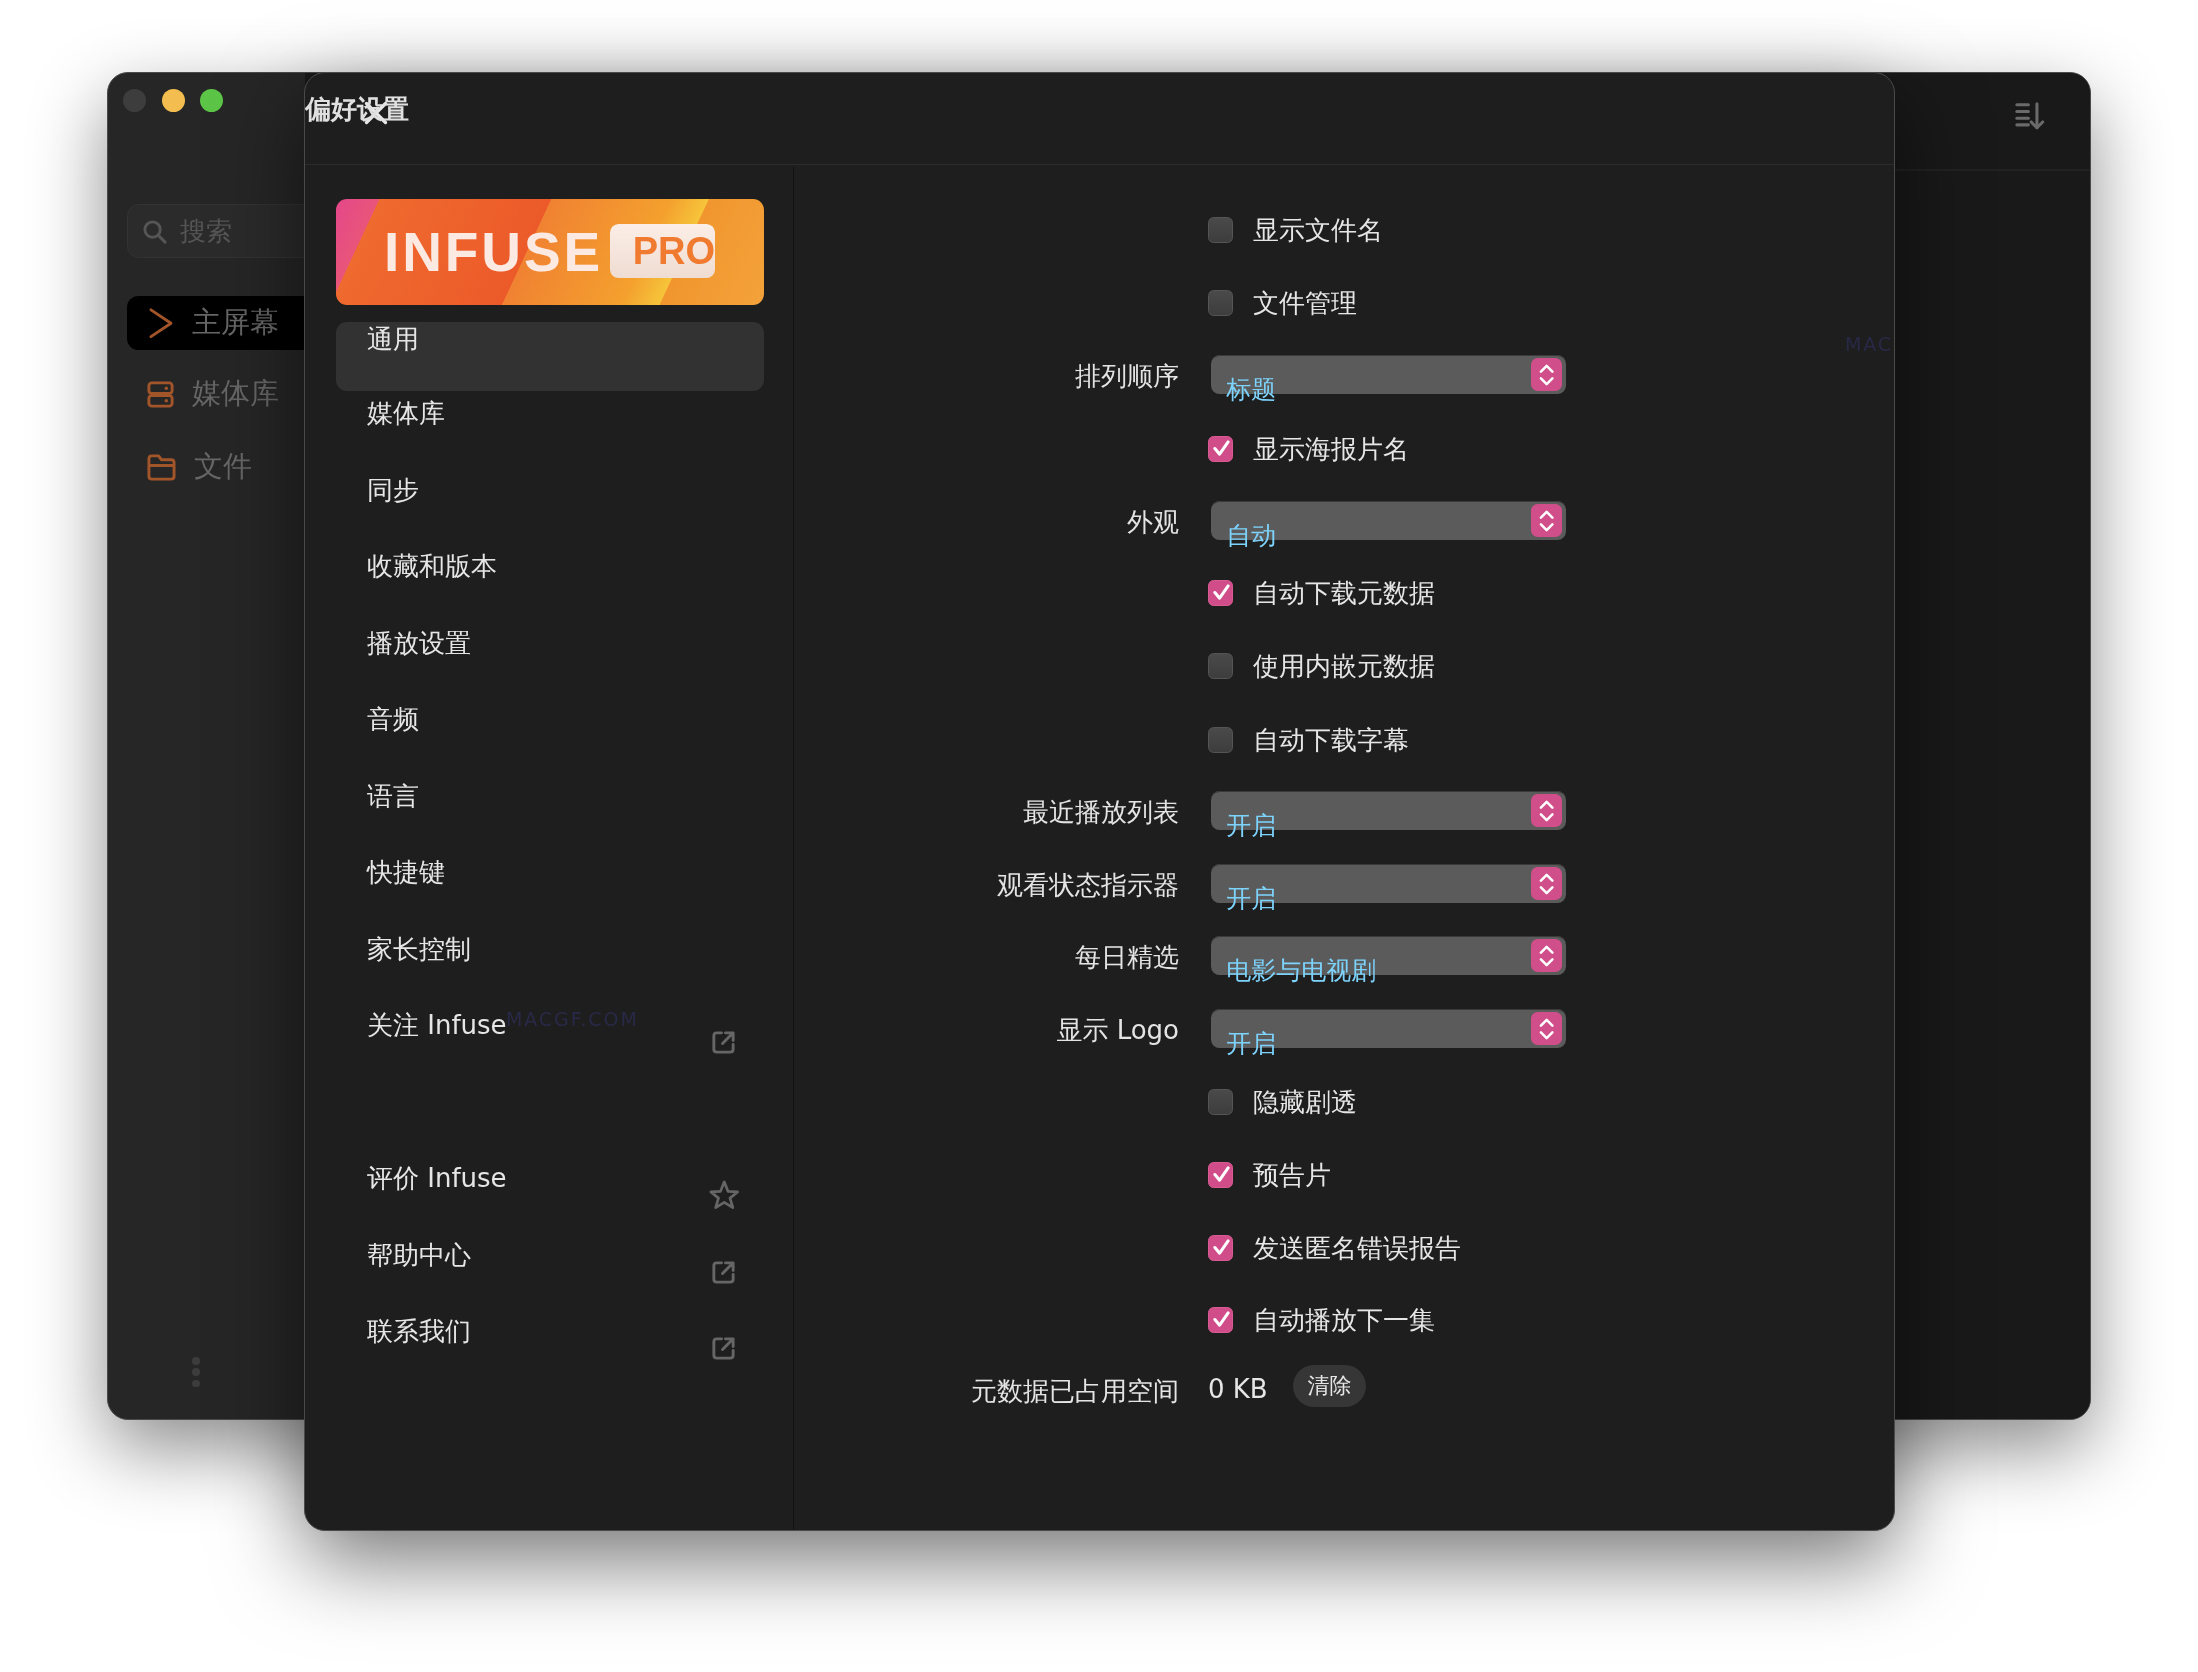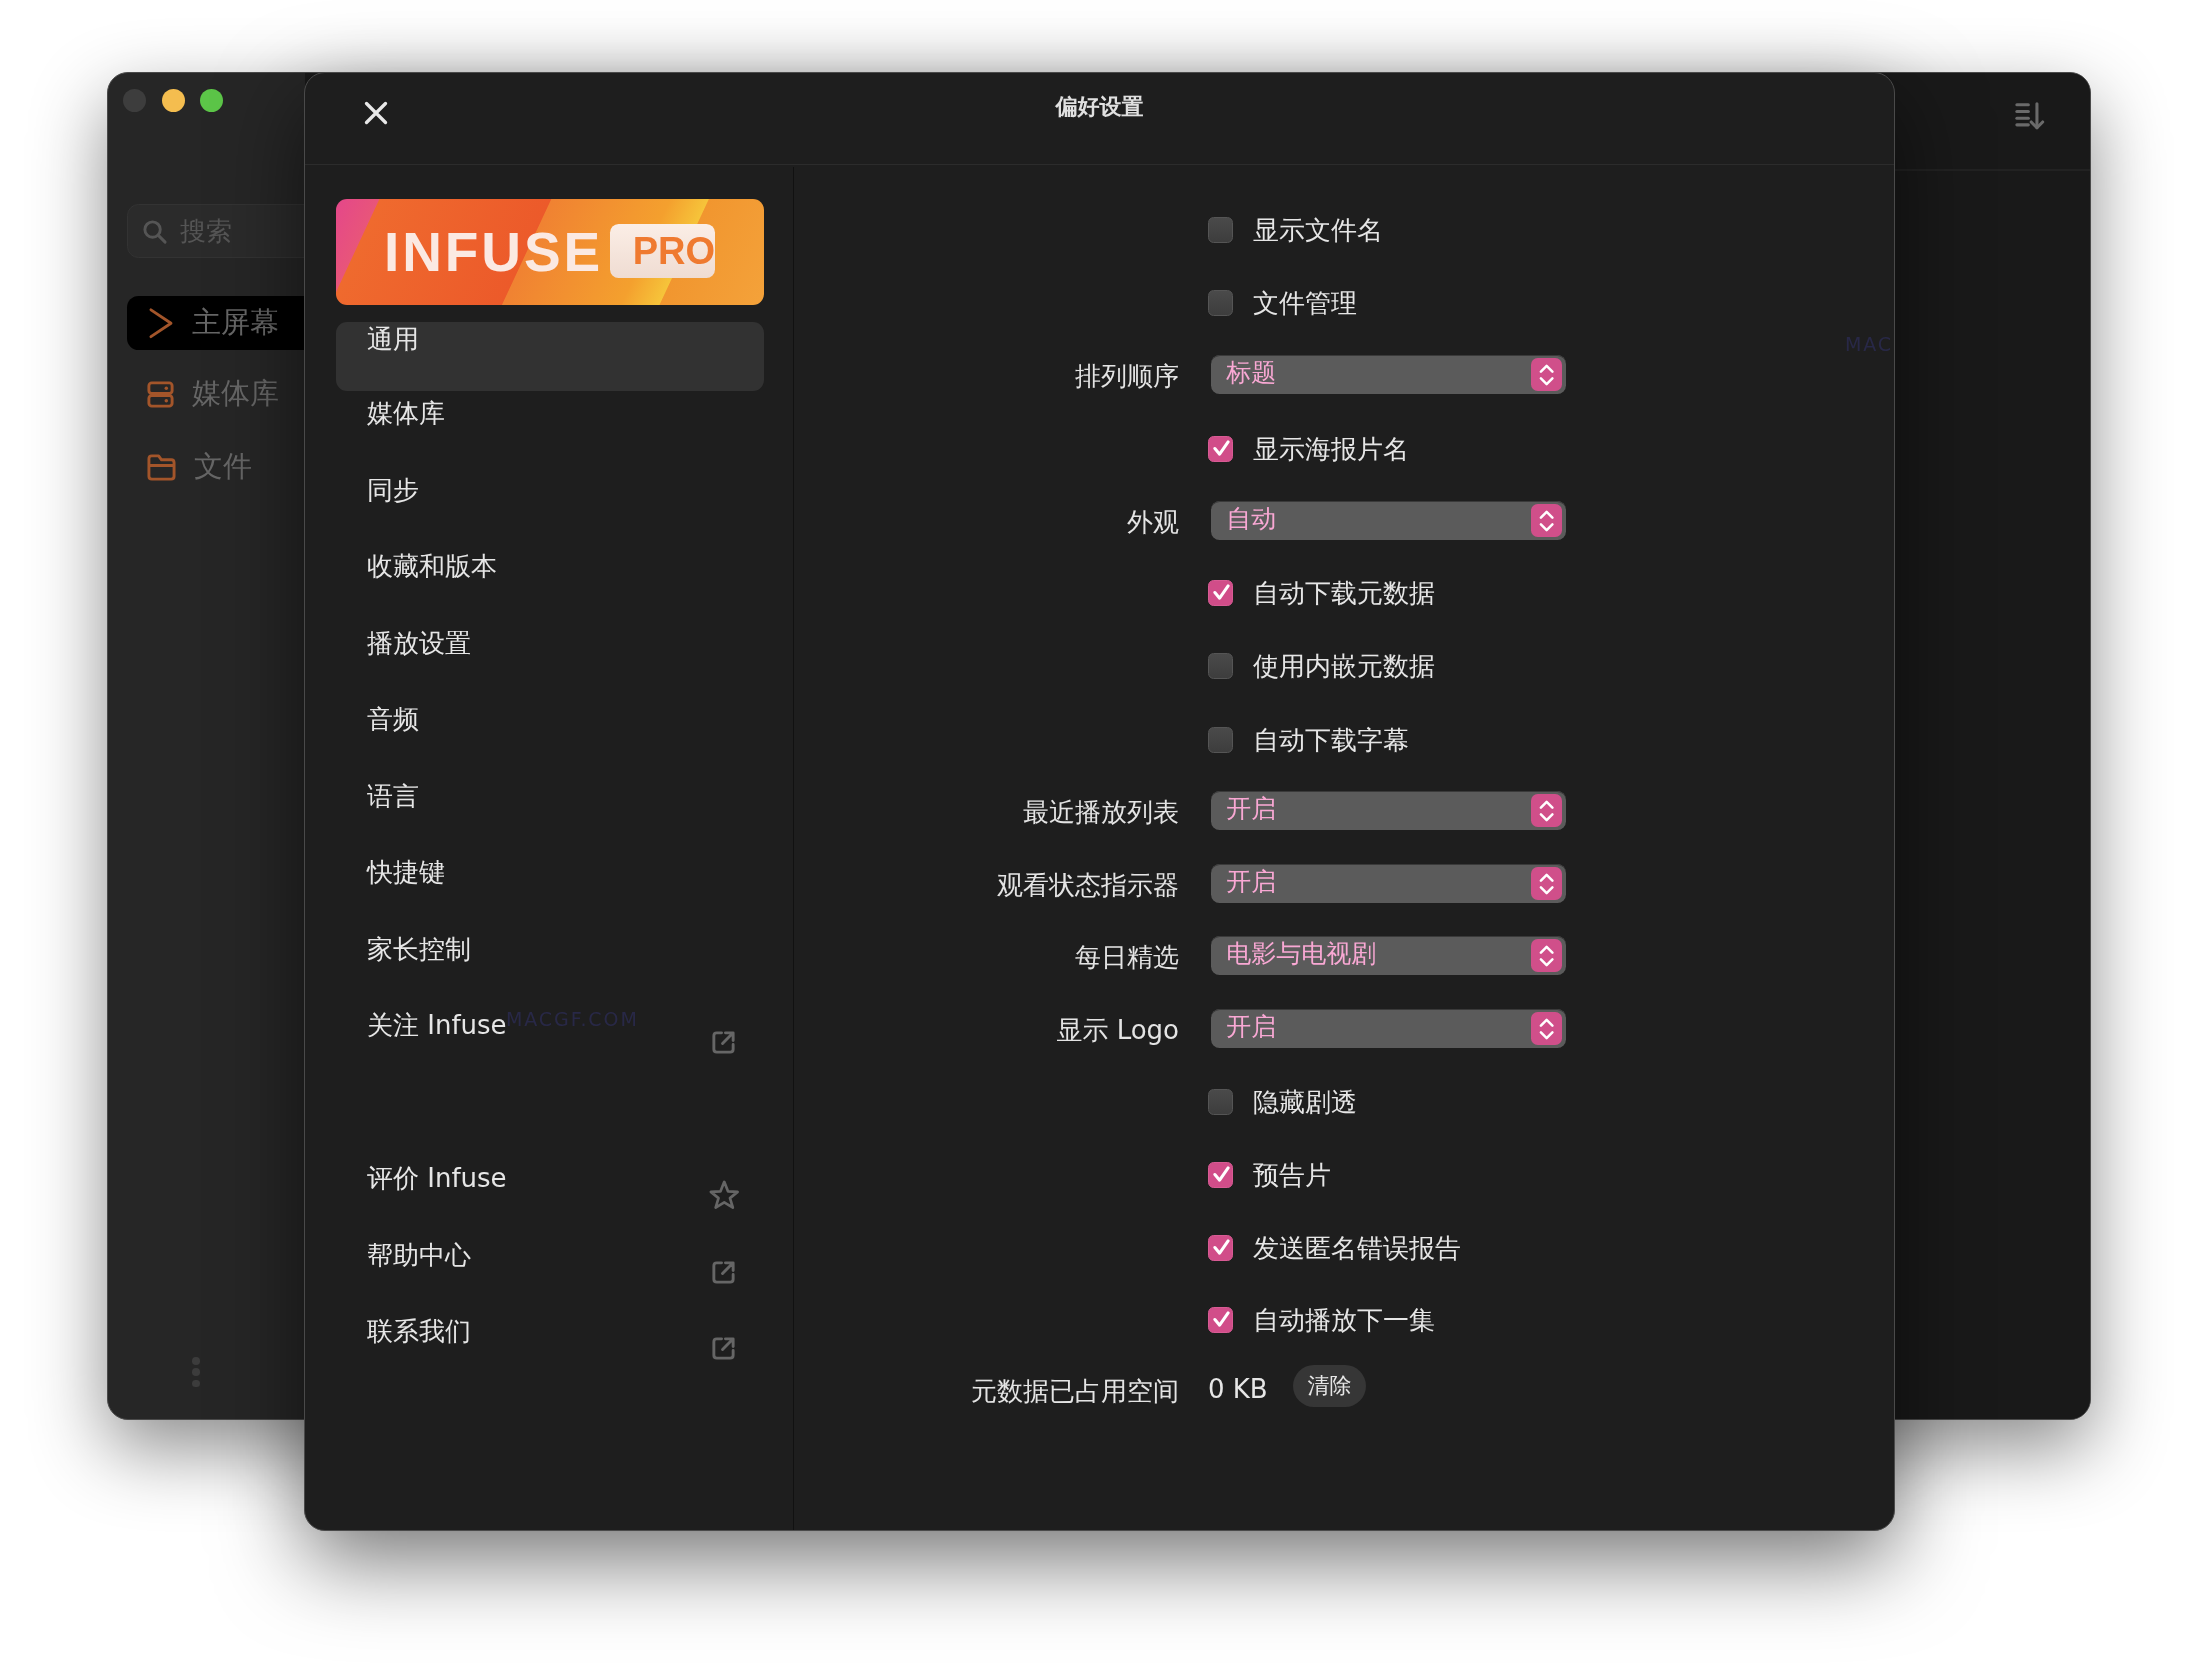--- a/index.html
+++ b/index.html
@@ -15,38 +15,38 @@
 .search{position:absolute;left:19px;top:131px;width:249px;height:54px;border-radius:11.5px;background:#2b2b2b;border:1px solid #333;display:flex;align-items:center;padding-left:13.4px;color:#555;font-size:26px}
 .search svg{margin-right:11.5px}
 .sb-item{position:absolute;left:19px;width:249px;height:54px;border-radius:11.5px;display:flex;align-items:center;padding-left:19px;color:#666;font-size:29px}
 .sb-item.active{background:#000000}
 .sb-item svg{margin-right:17px}
 .dots{position:absolute;left:84px;top:1284px;width:9.6px}
 .dots span{display:block;width:7.6px;height:7.6px;border-radius:50%;background:#3c3c3c;margin-bottom:3.8px}
 .modal{position:absolute;left:304px;top:72px;width:1591px;height:1459px;background:#1e1e1e;border-radius:21px;border:1.4px solid #4a4a4a;box-shadow:0 29px 86px rgba(0,0,0,.55);overflow:hidden}
 .modal-header{position:absolute;left:0;right:0;top:0;height:92px;border-bottom:1.9px solid #2c2c2c}
 .close-btn{position:absolute;left:52px;top:21px;width:38px;height:38px;cursor:pointer}
-.modal-title{position:absolute;left:0;right:0;top:19px;text-align:center;color:#e0e0e0;font-size:22px;font-weight:bold}
+.modal-title{position:absolute;left:0;right:0;top:19px;color:#e0e0e0;font-size:26px;font-weight:bold}
 .leftnav{position:absolute;left:0;top:94px;width:489px;bottom:0;border-right:1.9px solid #111}
 .banner{position:absolute;left:31px;top:32px;width:428px;height:106px;border-radius:11px;overflow:hidden;
  background:linear-gradient(115deg,#e4478a 0%,#e8557a 9%,#ef6a2e 9.2%,#ec5a2a 45%,#f08232 45.2%,#f4a02e 70%,#f6c43a 78%,#f1962f 78.2%,#f4a23a 100%)}
 .banner .wordmark{position:absolute;left:48px;top:21px;font-family:"Liberation Sans",sans-serif;font-weight:bold;font-size:55px;letter-spacing:2.9px;color:#fbe9e2}
 .banner .pro{position:absolute;left:274px;top:25px;width:105px;height:54px;border-radius:8.6px;background:linear-gradient(#fbeee6,#efdcd2);color:#ef7a30;font-family:"Liberation Sans",sans-serif;font-weight:bold;font-size:38px;text-align:right;line-height:54px}
 .nav-item{position:absolute;left:31px;width:428px;height:69px;border-radius:11px;display:flex;padding-left:31px;color:#e6e6e6;font-size:26px;cursor:pointer}
 .nav-item.selected{background:#323232}
 .nav-item .trail{position:absolute;right:27px;top:21px;width:27px;height:27px}
 .content{position:absolute;left:489px;top:94px;right:0;bottom:0}
 .row{position:absolute;left:0;right:0;height:42px}
 .row .lbl{position:absolute;right:calc(100% - 385px);top:3.8px;white-space:nowrap;color:#e4e4e4;font-size:26px;text-align:right}
 .chk{position:absolute;left:414px;top:7.6px;width:25px;height:26px;border-radius:5.7px;background:linear-gradient(#4a4a4a,#3d3d3d);border:1px solid #555;cursor:pointer}
 .chk.on{background:#d14d89;border-color:#d85b94}
 .chk.on svg{position:absolute;left:2.9px;top:3.8px}
 .chk-label{position:absolute;left:459px;top:3.8px;color:#e6e6e6;font-size:26px;white-space:nowrap}
 .popup{position:absolute;left:417px;top:0;width:355px;height:39px;border-radius:8.6px;background:#5b5b5b;box-shadow:0 1px 0 #3a3a3a inset;cursor:pointer}
-.popup .val{position:absolute;left:15.3px;top:1px;color:#f9a8d4;font-size:25px}
+.popup .val{position:absolute;left:15.3px;top:18px;color:#7dd3fc;font-size:25px}
 .popup .step{position:absolute;right:3.8px;top:2.9px;width:31px;height:33px;border-radius:6.7px;background:#d04f8a}
 .popup .step svg{position:absolute;left:7.6px;top:4.8px}
 .size-val{position:absolute;left:414px;top:3.8px;color:#e6e6e6;font-size:26px}
 .clear-btn{position:absolute;left:499px;top:-4.8px;width:73px;height:42px;border-radius:21px;background:#363636;color:#e6e6e6;font-size:22px;text-align:center;line-height:42px;cursor:pointer}
 .wm{position:absolute;color:rgba(60,60,150,.35);font-family:"DejaVu Sans",sans-serif;font-size:19px;letter-spacing:1.9px;pointer-events:none}
 </style>
 </head>
 <body>
 
 <div class="backwin">

